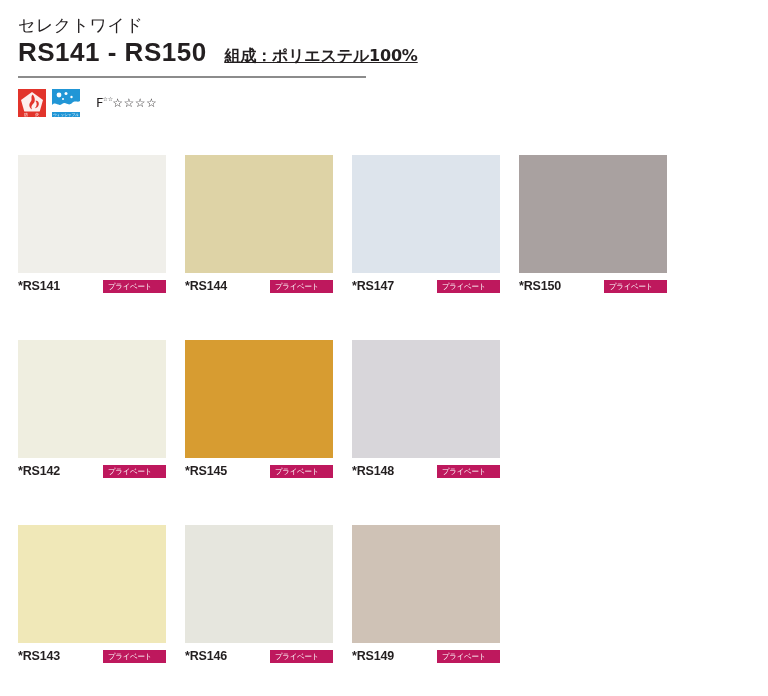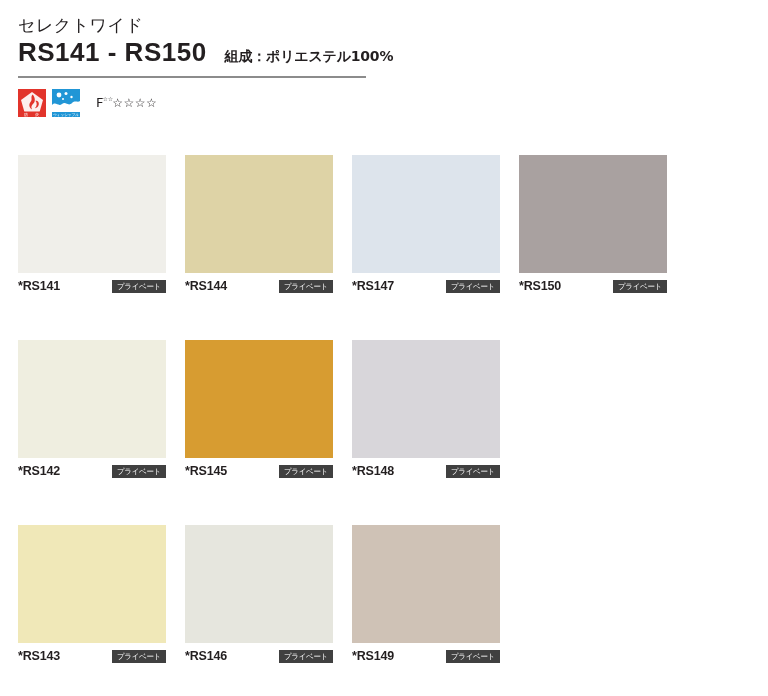--- a/index.html
+++ b/index.html
@@ -41,27 +41,28 @@
   }
   .title-main {
     font-size: 26px;
     line-height: 30px;
     font-weight: 700;
     letter-spacing: 0.5px;
     color: #231f20;
     font-family: "Liberation Sans", sans-serif;
   }
   .composition {
-    font-size: 14px;
+    font-size: 16px;
     line-height: 14px;
     font-weight: 700;
     color: #231f20;
     padding-bottom: 4px;
     letter-spacing: -0.2px;
     font-family: "DejaVu Sans", "Liberation Sans", sans-serif;
+    text-decoration: underline;
   }
 
   .divider {
     position: absolute;
     left: 18px;
     top: 76px;
     width: 348px;
     height: 2px;
     background: #8c8c8c;
   }
@@ -145,26 +146,26 @@
     font-size: 12.5px;
     line-height: 14px;
     font-weight: 700;
     color: #231f20;
     letter-spacing: -0.2px;
     white-space: nowrap;
     font-family: "Liberation Sans", sans-serif;
   }
   .tag {
     margin-left: auto;
-    background: #404040;
+    background: #be185d;
     color: #ffffff;
     font-size: 7.5px;
     line-height: 11px;
     letter-spacing: -0.3px;
-    padding: 1px 5px 1px 5px;
+    padding: 1px 14px 1px 5px;
     white-space: nowrap;
     font-family: "DejaVu Sans", "Liberation Sans", sans-serif;
   }
 </style>
 </head>
 <body>
 
 <div class="header">
   <div class="title-sub">セレクトワイド</div>
   <div class="title-main-row">

